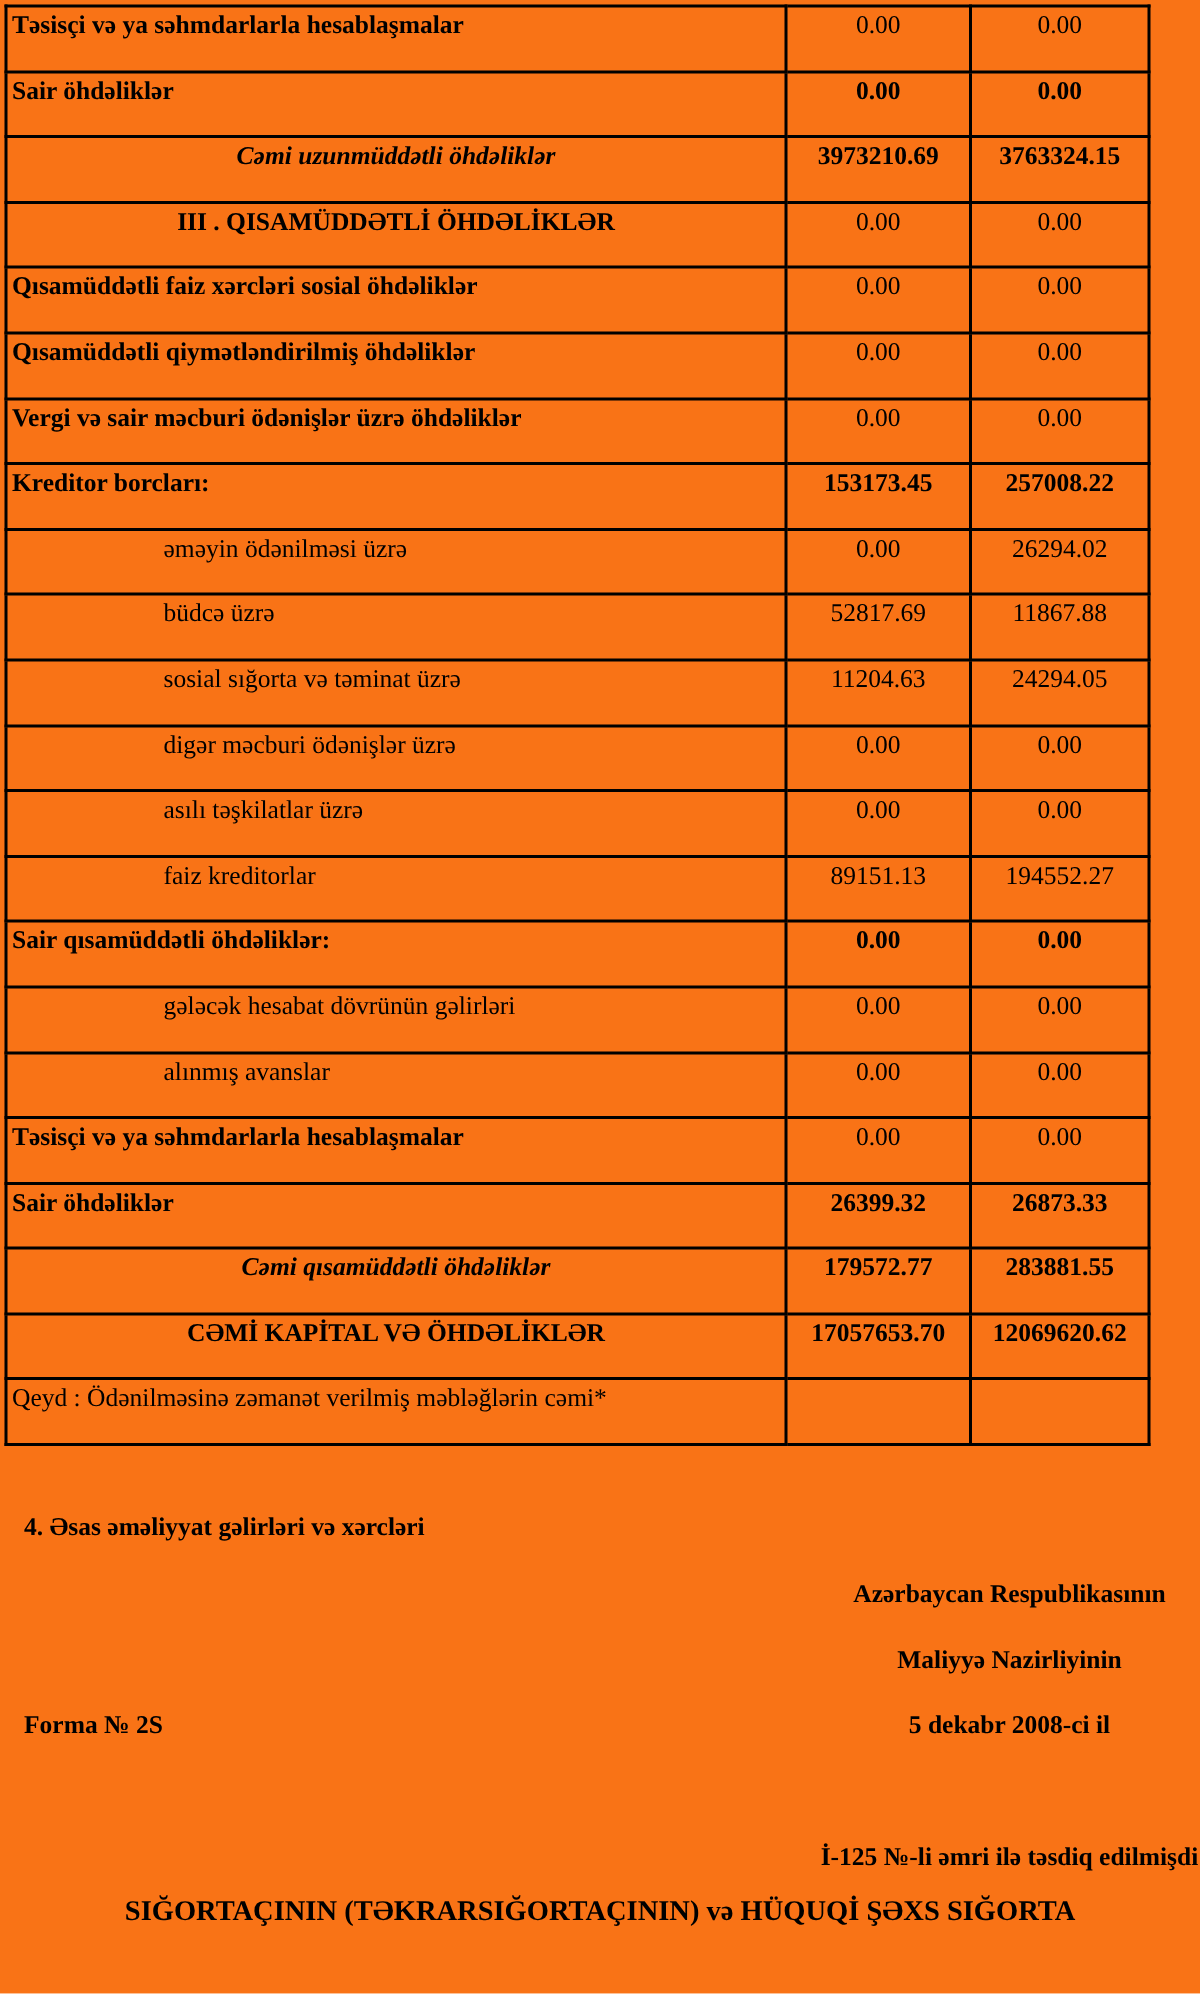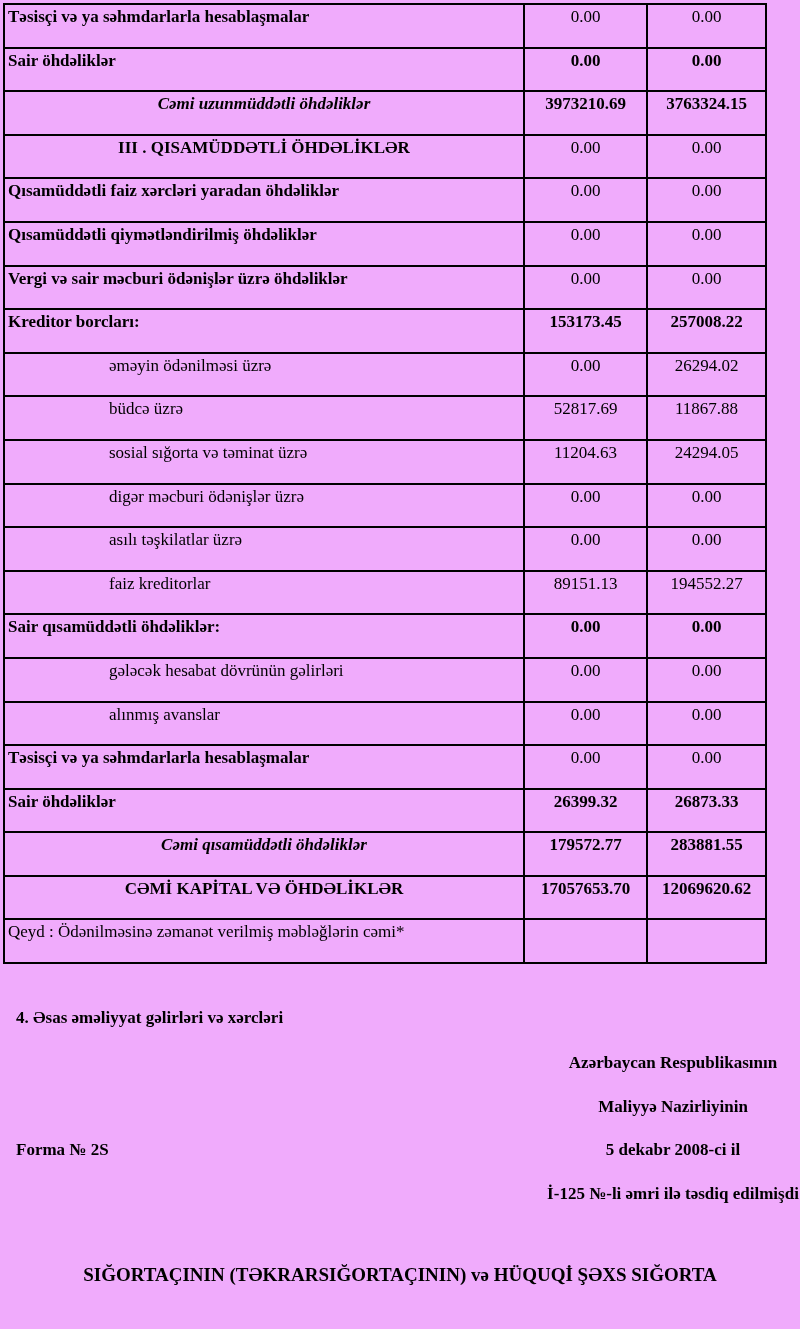--- a/index.html
+++ b/index.html
@@ -1,20 +1,20 @@
 <!DOCTYPE html>
 <html><head>
 <meta charset="utf-8">
 <style>
   html, body { margin:0; padding:0; background:#ffffff; }
   .page {
     position:relative;
     width:800px;
     height:1329px;
-    background:#f0abfc;
+    background:#f97316;
     color:#000000;
     font-family:"Liberation Serif","DejaVu Serif",serif;
     overflow:hidden;
   }
   table.balance {
     position:absolute;
     left:3px;
     top:3px;
     width:762px;
     border-collapse:collapse;
@@ -45,21 +45,21 @@
     position:absolute; left:16px; top:1140px;
     font-weight:bold; font-size:17px; white-space:nowrap;
   }
   .appr {
     position:absolute; left:546px; width:254px;
     text-align:center; font-weight:bold; font-size:17px; white-space:nowrap;
   }
   .appr.l1 { top:1053px; }
   .appr.l2 { top:1097px; }
   .appr.l3 { top:1140px; }
-  .appr.l4 { top:1184px; }
+  .appr.l4 { top:1228px; }
   .doc-heading {
     position:absolute; left:0; top:1264px; width:800px;
     text-align:center; font-weight:bold; font-size:19px; white-space:nowrap;
   }
 </style>
 </head>
 <body>
 
 <div class="page">
 
@@ -84,21 +84,21 @@
           <td class="lbl italic-center">Cəmi uzunmüddətli öhdəliklər</td>
           <td class="val b">3973210.69</td>
           <td class="val b">3763324.15</td>
         </tr>
         <tr>
           <td class="lbl bold-center">III . QISAMÜDDƏTLİ ÖHDƏLİKLƏR</td>
           <td class="val">0.00</td>
           <td class="val">0.00</td>
         </tr>
         <tr>
-          <td class="lbl bold">Qısamüddətli faiz xərcləri yaradan öhdəliklər</td>
+          <td class="lbl bold">Qısamüddətli faiz xərcləri sosial öhdəliklər</td>
           <td class="val">0.00</td>
           <td class="val">0.00</td>
         </tr>
         <tr>
           <td class="lbl bold">Qısamüddətli qiymətləndirilmiş öhdəliklər</td>
           <td class="val">0.00</td>
           <td class="val">0.00</td>
         </tr>
         <tr>
           <td class="lbl bold">Vergi və sair məcburi ödənişlər üzrə öhdəliklər</td>

